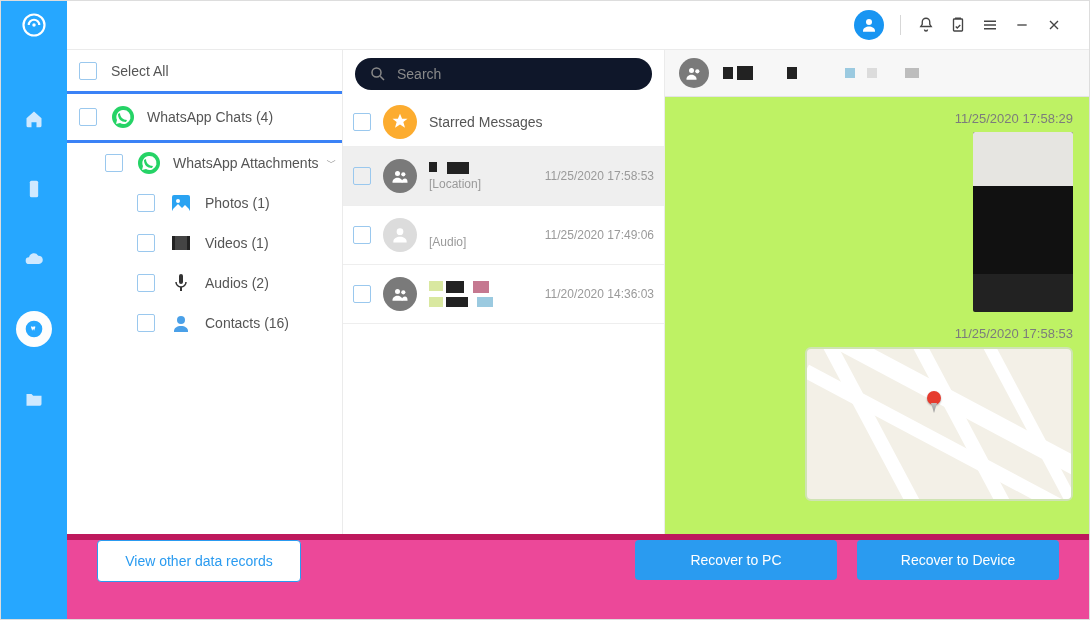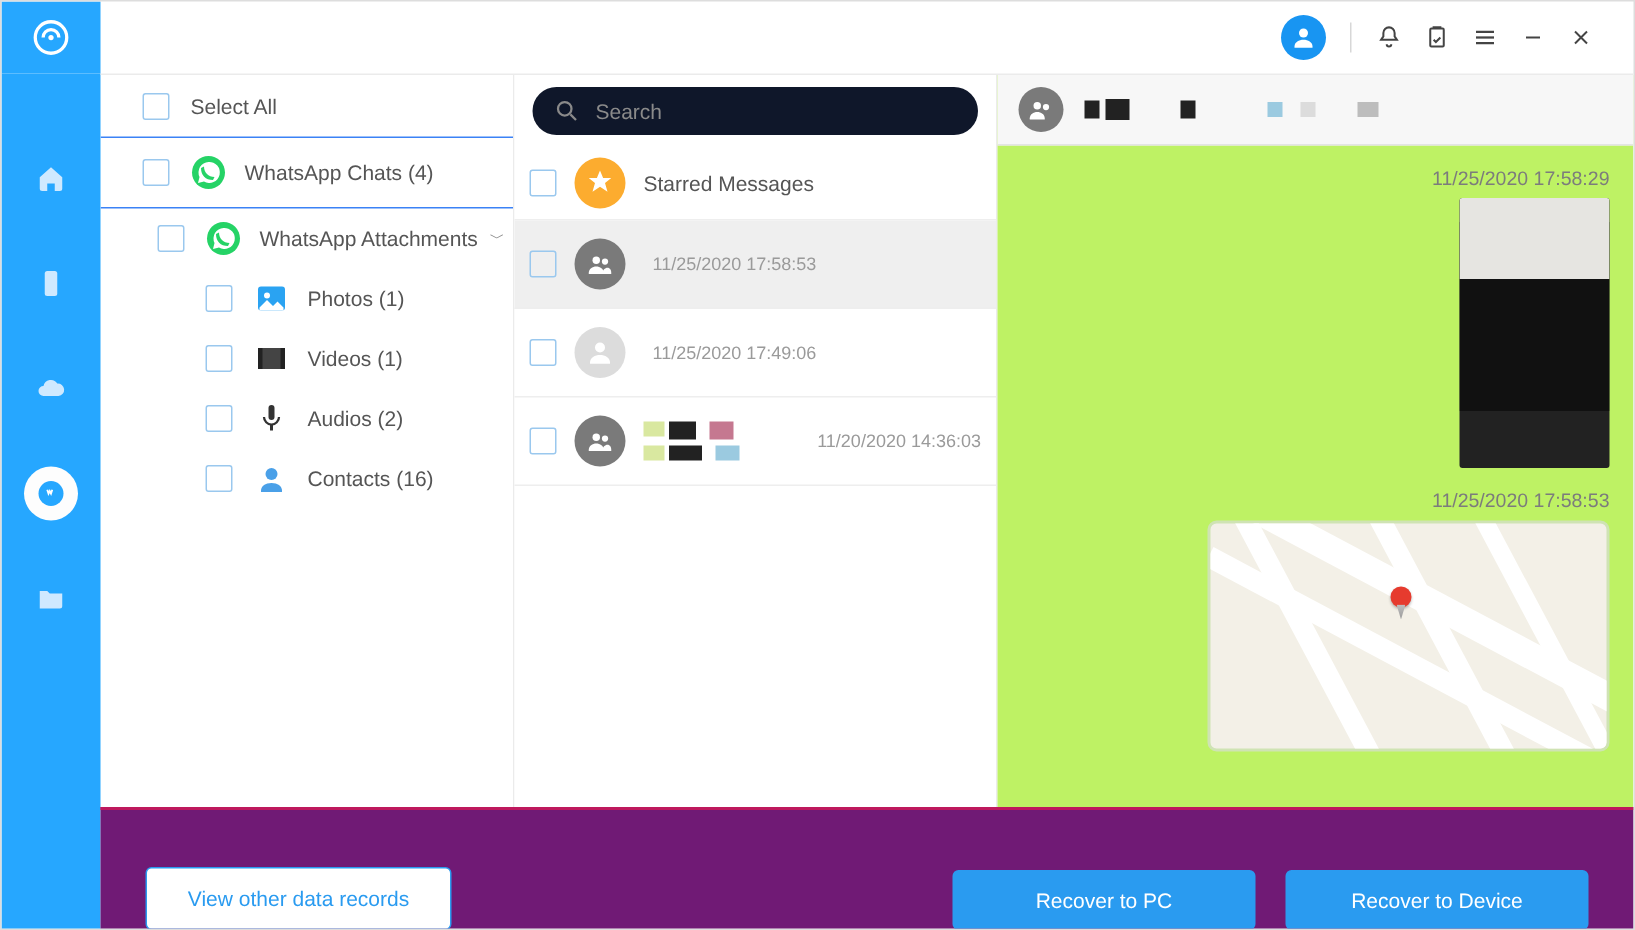--- a/index.html
+++ b/index.html
@@ -53,22 +53,22 @@
 
 .stage{flex:1;display:flex;flex-direction:column}
 .columns{flex:1;display:flex;overflow:hidden;border-top:1px solid #ebebeb}
 
 .leftcol{
   width:275px;border-right:1px solid #ebebeb;
   display:flex;flex-direction:column;
 }
 .leftcol .row{
   display:flex;align-items:center;height:41px;
-  padding-left:28px;cursor:pointer;
-  border-bottom:1px solid #3b82f6;
+  padding-left:12px;cursor:pointer;
+  border-bottom:3px solid #3b82f6;
 }
 .leftcol .row.child{padding-left:38px;border-bottom:none;height:40px}
 .leftcol .row.sub2{padding-left:38px;border-bottom:none;height:40px}
 .chk{
   width:16px;height:16px;border:1.5px solid #9ac8ee;border-radius:2px;
   margin-right:14px;flex-shrink:0;
 }
 .tree-icon{width:24px;height:24px;margin-right:12px;display:flex;align-items:center;justify-content:center}
 .tree-txt{color:#555}
 .chev{margin-left:8px;color:#888;font-size:10px}
@@ -134,22 +134,22 @@
 .pin{
   position:absolute;width:14px;height:14px;background:#e63b2e;border-radius:50%;
   left:120px;top:42px;box-shadow:0 1px 2px rgba(0,0,0,.3);
 }
 .pin::after{
   content:"";position:absolute;left:4px;top:12px;width:6px;height:10px;
   background:linear-gradient(#bfbfbf,#9a9a9a);clip-path:polygon(50% 100%,0 0,100% 0);
 }
 
 .footer{
-  height:80px;border-top:2px solid #be185d;background:#701a75;
-  display:flex;align-items:flex-end;padding:0 30px;gap:20px;
+  height:80px;border-top:6px solid #be185d;background:#ec4899;
+  display:flex;align-items:flex-start;padding:0 30px;gap:20px;
 }
 .btn{
   height:40px;padding:0 26px;border-radius:4px;display:flex;align-items:center;justify-content:center;
   font-size:14px;cursor:pointer;min-width:150px;
 }
 .btn-outline{border:1px solid #2a9bf0;color:#2a9bf0;background:#fff}
 .btn-primary{background:#2a9bf0;color:#fff}
 .footer-spacer{flex:1}
 </style>
 </head>
@@ -336,31 +336,42 @@
         <div class="clist-row tall selected">
           <span class="chk"></span>
           <span class="avatar">
               <svg viewBox="0 0 24 24">
                 <circle cx="9" cy="9" r="3"></circle>
                 <circle cx="16" cy="10" r="2.5"></circle>
                 <path d="M3 19c0-3 3-5 6-5s6 2 6 5v1H3z"></path>
                 <path d="M14 19c0-2 2-4 4-4s3 2 3 4v1h-7z"></path>
               </svg>
             </span>
+          <div class="clist-body">
+            <div class="clist-name">
+              <span class="redact" style="width:8px"></span>
+                <span style="width:4px"></span>
+                <span class="redact" style="width:22px;height:12px"></span>
+            </div>
+            <div class="clist-sub">[Location]</div>
+          </div>
           <div class="clist-time">11/25/2020 17:58:53</div>
         </div>
 
         <div class="clist-row tall">
           <span class="chk"></span>
           <span class="avatar" style="background:#dcdcdc">
               <svg viewBox="0 0 24 24" fill="#7a7a7a">
                 <circle cx="12" cy="8" r="4"></circle>
                 <path d="M4 20c0-4 4-6 8-6s8 2 8 6v1H4z"></path>
               </svg>
             </span>
+          <div class="clist-body">
+            <div class="clist-sub" style="margin-top:14px">[Audio]</div>
+          </div>
           <div class="clist-time">11/25/2020 17:49:06</div>
         </div>
 
         <div class="clist-row tall">
           <span class="chk"></span>
           <span class="avatar">
               <svg viewBox="0 0 24 24">
                 <circle cx="9" cy="9" r="3"></circle>
                 <circle cx="16" cy="10" r="2.5"></circle>
                 <path d="M3 19c0-3 3-5 6-5s6 2 6 5v1H3z"></path>

